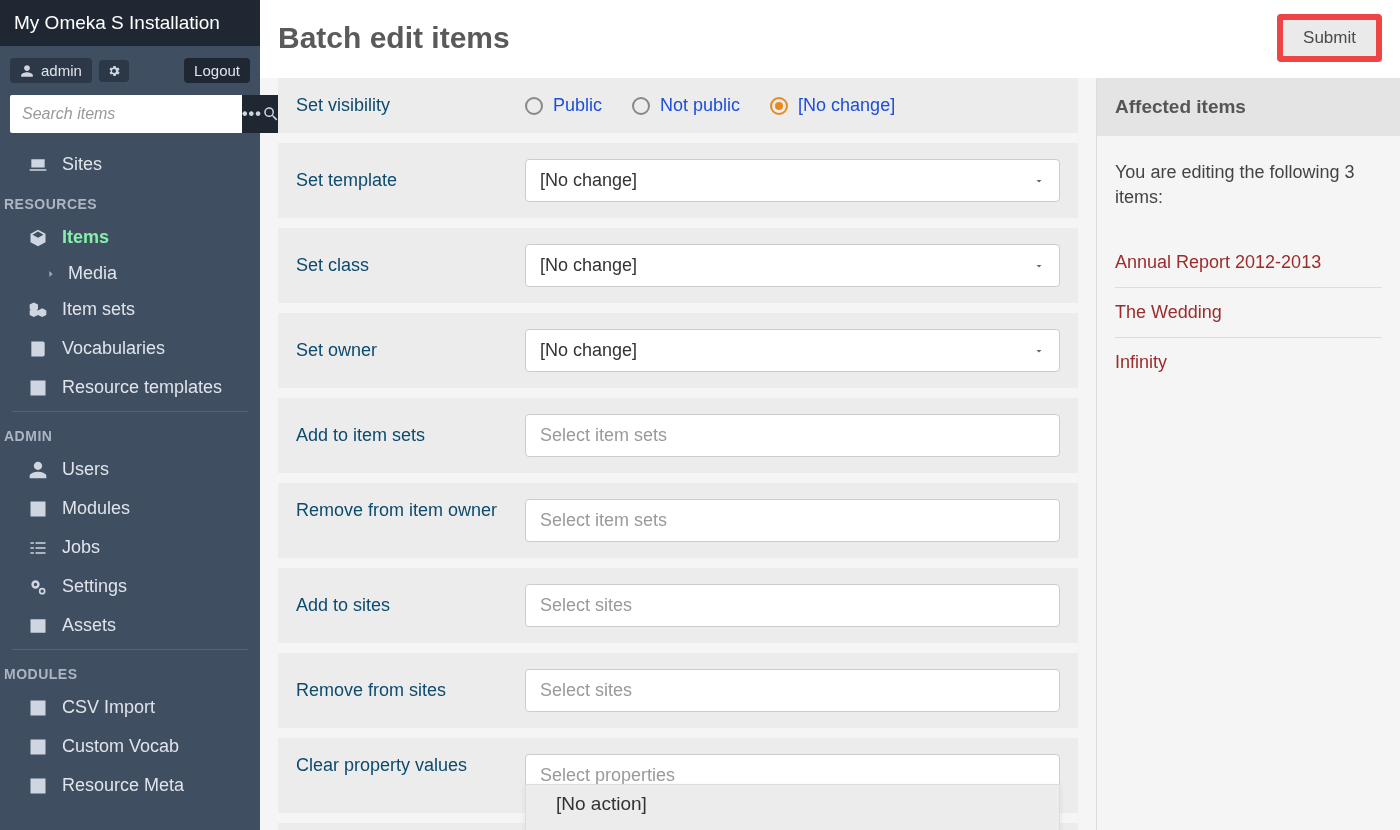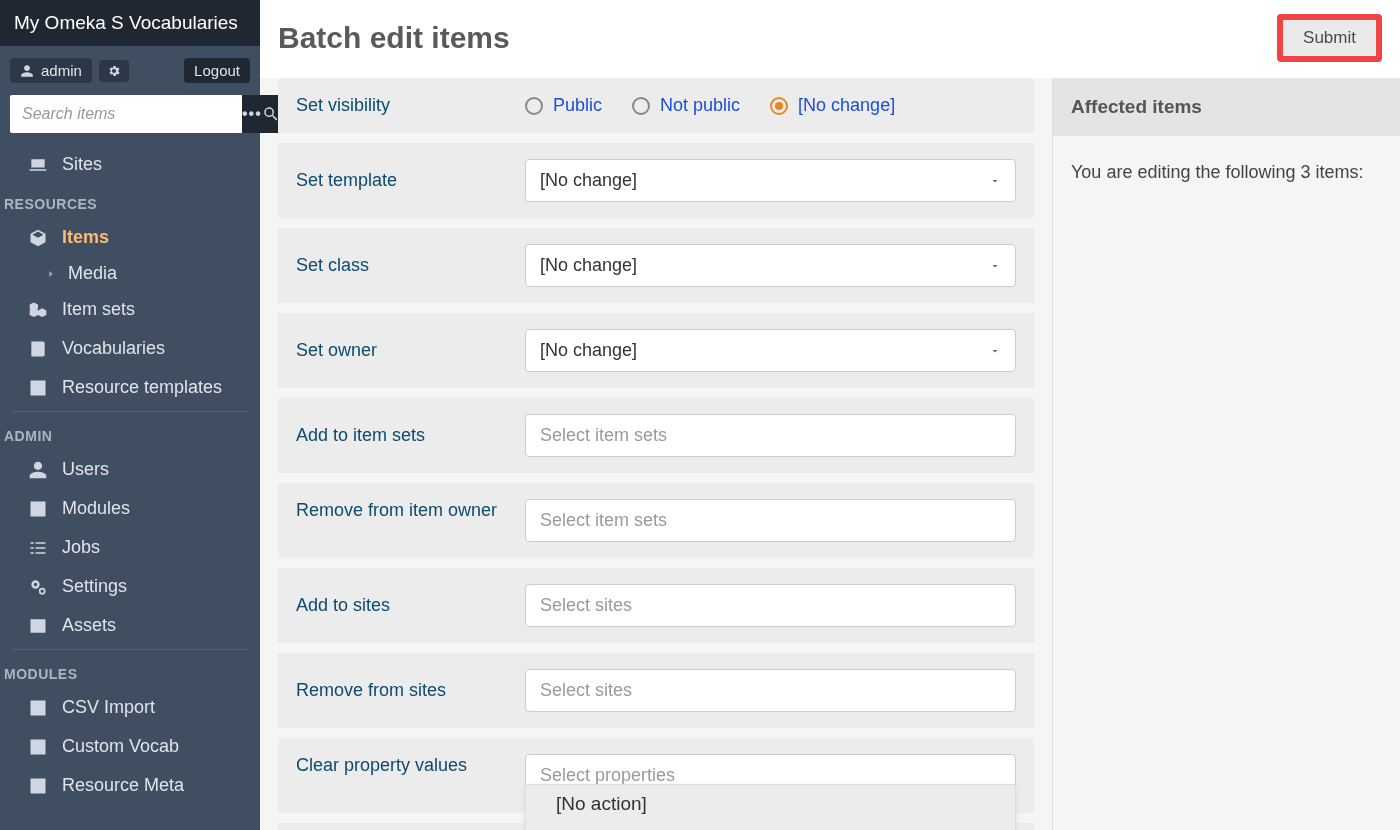--- a/index.html
+++ b/index.html
@@ -15,21 +15,21 @@
   .logout { margin-left: auto; background: #1f2733; }
   .search-row { display: flex; padding: 0 10px 12px 10px; gap: 0; }
   .search-input { flex: 1; padding: 10px 12px; border: none; border-radius: 2px 0 0 2px; font-size: 16px; font-style: italic; color: #555; background: #fff; }
   .search-input::placeholder { color: #999; font-style: italic; }
   .search-btn { width: 42px; background: #1f2733; border: none; display: flex; align-items: center; justify-content: center; cursor: pointer; }
   .search-btn:last-child { border-radius: 0 2px 2px 0; }
   .search-btn svg { width: 18px; height: 18px; fill: #cfd6e1; }
   .ellipsis { color: #cfd6e1; font-weight: bold; letter-spacing: 1px; font-size: 16px; line-height: 1; }
   .nav-item { display: flex; align-items: center; gap: 14px; padding: 9px 28px; cursor: pointer; color: #e0e4ea; }
   .nav-item svg { width: 20px; height: 20px; fill: #cfd6e1; flex-shrink: 0; }
-  .nav-item.active { color: #fdba74; font-weight: 600; }
+  .nav-item.active { color: #86efac; font-weight: 600; }
   .nav-sub { padding-left: 46px; display: flex; align-items: center; gap: 12px; padding-top: 6px; padding-bottom: 6px; cursor: pointer; }
   .nav-sub svg { width: 10px; height: 10px; fill: #9ea8b8; }
   .nav-heading { font-size: 14px; font-weight: 700; color: #adb5c2; padding: 12px 12px 6px 4px; letter-spacing: 0.5px; }
   .nav-rule { border-top: 1px solid #56637a; margin: 4px 12px; }
 
   
   .main { flex: 1; display: flex; flex-direction: column; min-width: 0; }
   .main-header { display: flex; align-items: center; justify-content: space-between; padding: 14px 18px 16px 18px; background: #fff; }
   .main-title { font-size: 30px; font-weight: 700; color: #5a5a5a; }
   .submit-btn { background: #eaeaea; border: 6px solid #ef4444; border-radius: 4px; padding: 8px 20px; font-size: 17px; color: #4a4a4a; cursor: pointer; }
@@ -49,32 +49,32 @@
 
   .select { background: #fff; border: 1px solid #ccc; border-radius: 4px; padding: 10px 14px; font-size: 18px; color: #333; display: flex; align-items: center; justify-content: space-between; cursor: pointer; }
   .select svg { width: 12px; height: 12px; fill: #666; }
   .select.placeholder span:first-child { color: #9a9a9a; }
 
   
   .dropdown { position: absolute; top: 30px; left: 0; right: 0; background: #ececec; border: 1px solid #ddd; border-radius: 0 0 4px 4px; z-index: 10; box-shadow: 0 2px 6px rgba(0,0,0,0.08); }
   .dropdown-item { padding: 8px 30px; font-size: 19px; cursor: pointer; display: flex; align-items: center; gap: 8px; }
 
   
-  .right-panel { width: 348px; background: #f5f5f5; border-left: 1px solid #ddd; }
+  .right-panel { width: 304px; background: #f5f5f5; border-left: 1px solid #ddd; }
   .panel-header { background: #e4e4e4; padding: 18px 18px; font-size: 19px; font-weight: 700; color: #555; }
   .panel-body { padding: 24px 18px; font-size: 18px; color: #444; }
   .panel-intro { margin-bottom: 28px; line-height: 1.4; }
   .affected-list a { display: block; color: #9c2b2b; text-decoration: none; padding: 14px 0; border-bottom: 1px solid #ddd; font-size: 18px; }
   .affected-list a:last-child { border-bottom: none; }
 </style>
 </head>
 <body>
 
 <div class="sidebar">
-  <div class="install-title">My Omeka S Vocabularies</div>
+  <div class="install-title">My Omeka S Installation</div>
 
   <div class="user-row">
     <div class="pill">
       <svg viewBox="0 0 24 24">
           <path d="M12 12c2.8 0 5-2.2 5-5s-2.2-5-5-5-5 2.2-5 5 2.2 5 5 5zm0 2c-3.3 0-10 1.7-10 5v3h20v-3c0-3.3-6.7-5-10-5z"></path>
         </svg>
       <span>admin</span>
     </div>
     <div class="pill" style="padding:4px 8px;">
       <svg viewBox="0 0 24 24">
@@ -313,16 +313,21 @@
         <div class="field-label">Extract text</div>
         <div class="field-control"></div>
       </div>
 
     </div>
 
     <div class="right-panel">
       <div class="panel-header">Affected items</div>
       <div class="panel-body">
         <div class="panel-intro">You are editing the following 3 items:</div>
+        <div class="affected-list">
+          <a href="#">Annual Report 2012-2013</a>
+          <a href="#">The Wedding</a>
+          <a href="#">Infinity</a>
+        </div>
       </div>
     </div>
   </div>
 </div>
 
 </body></html>

